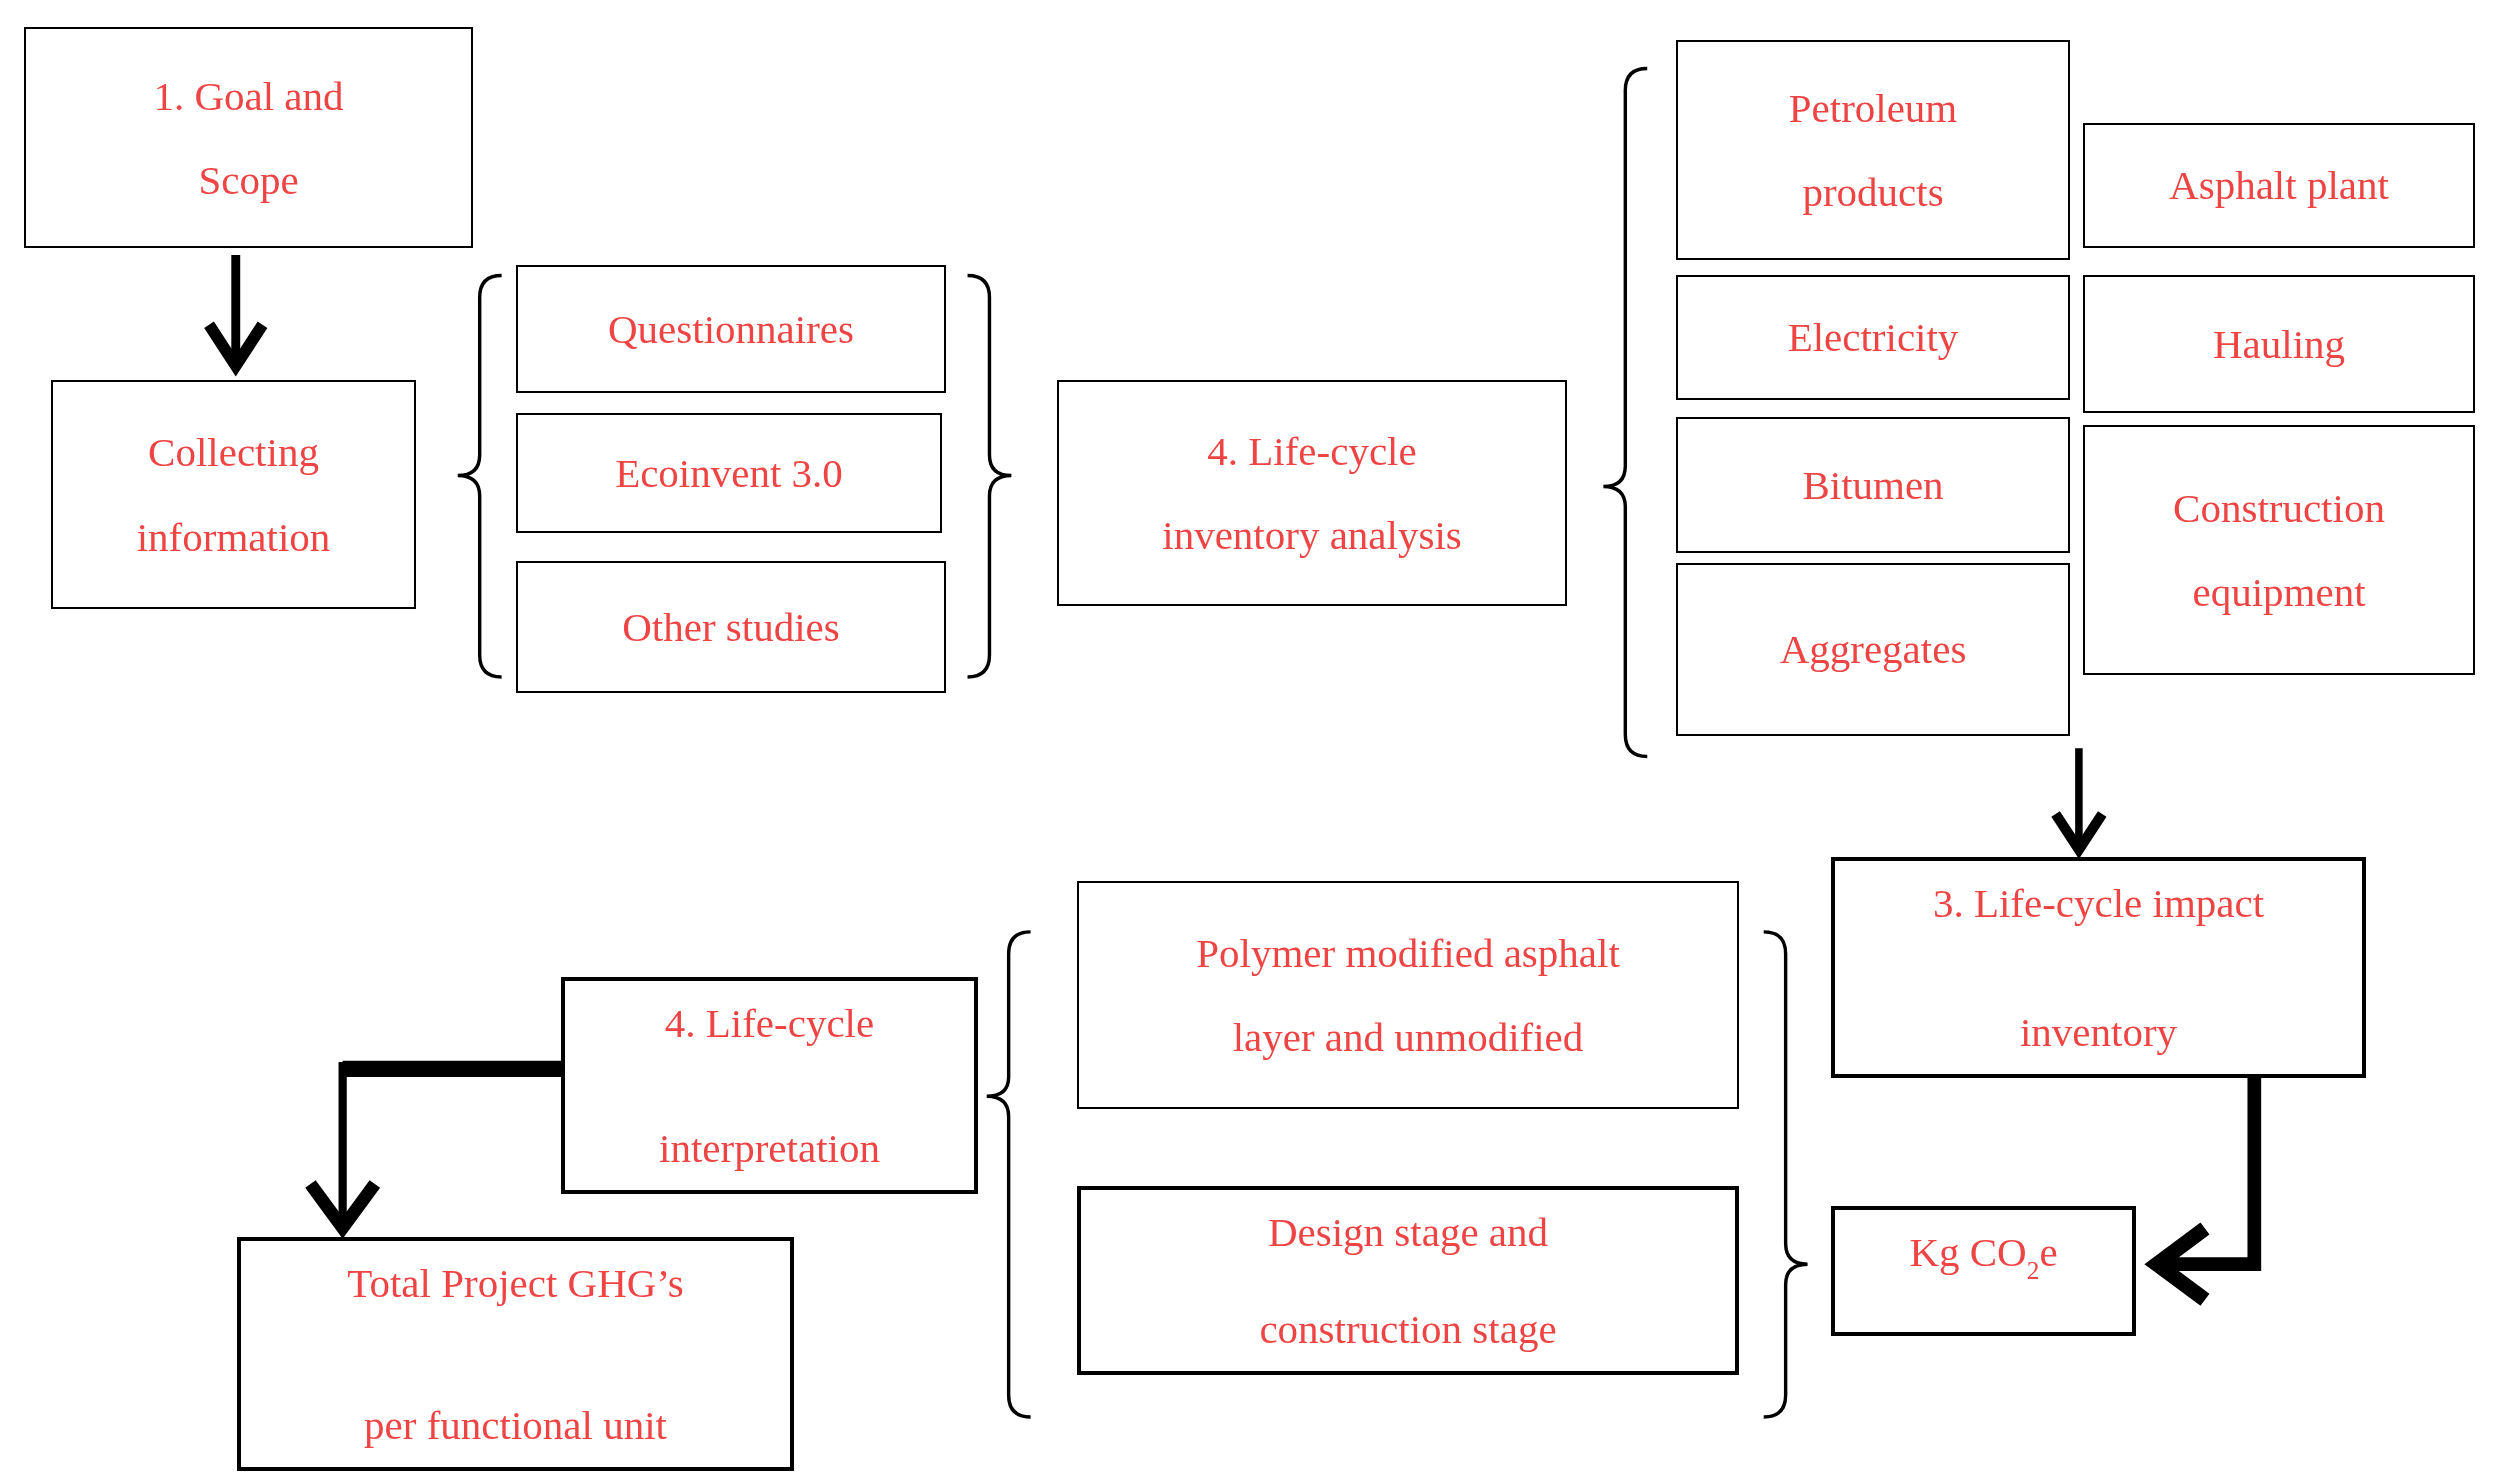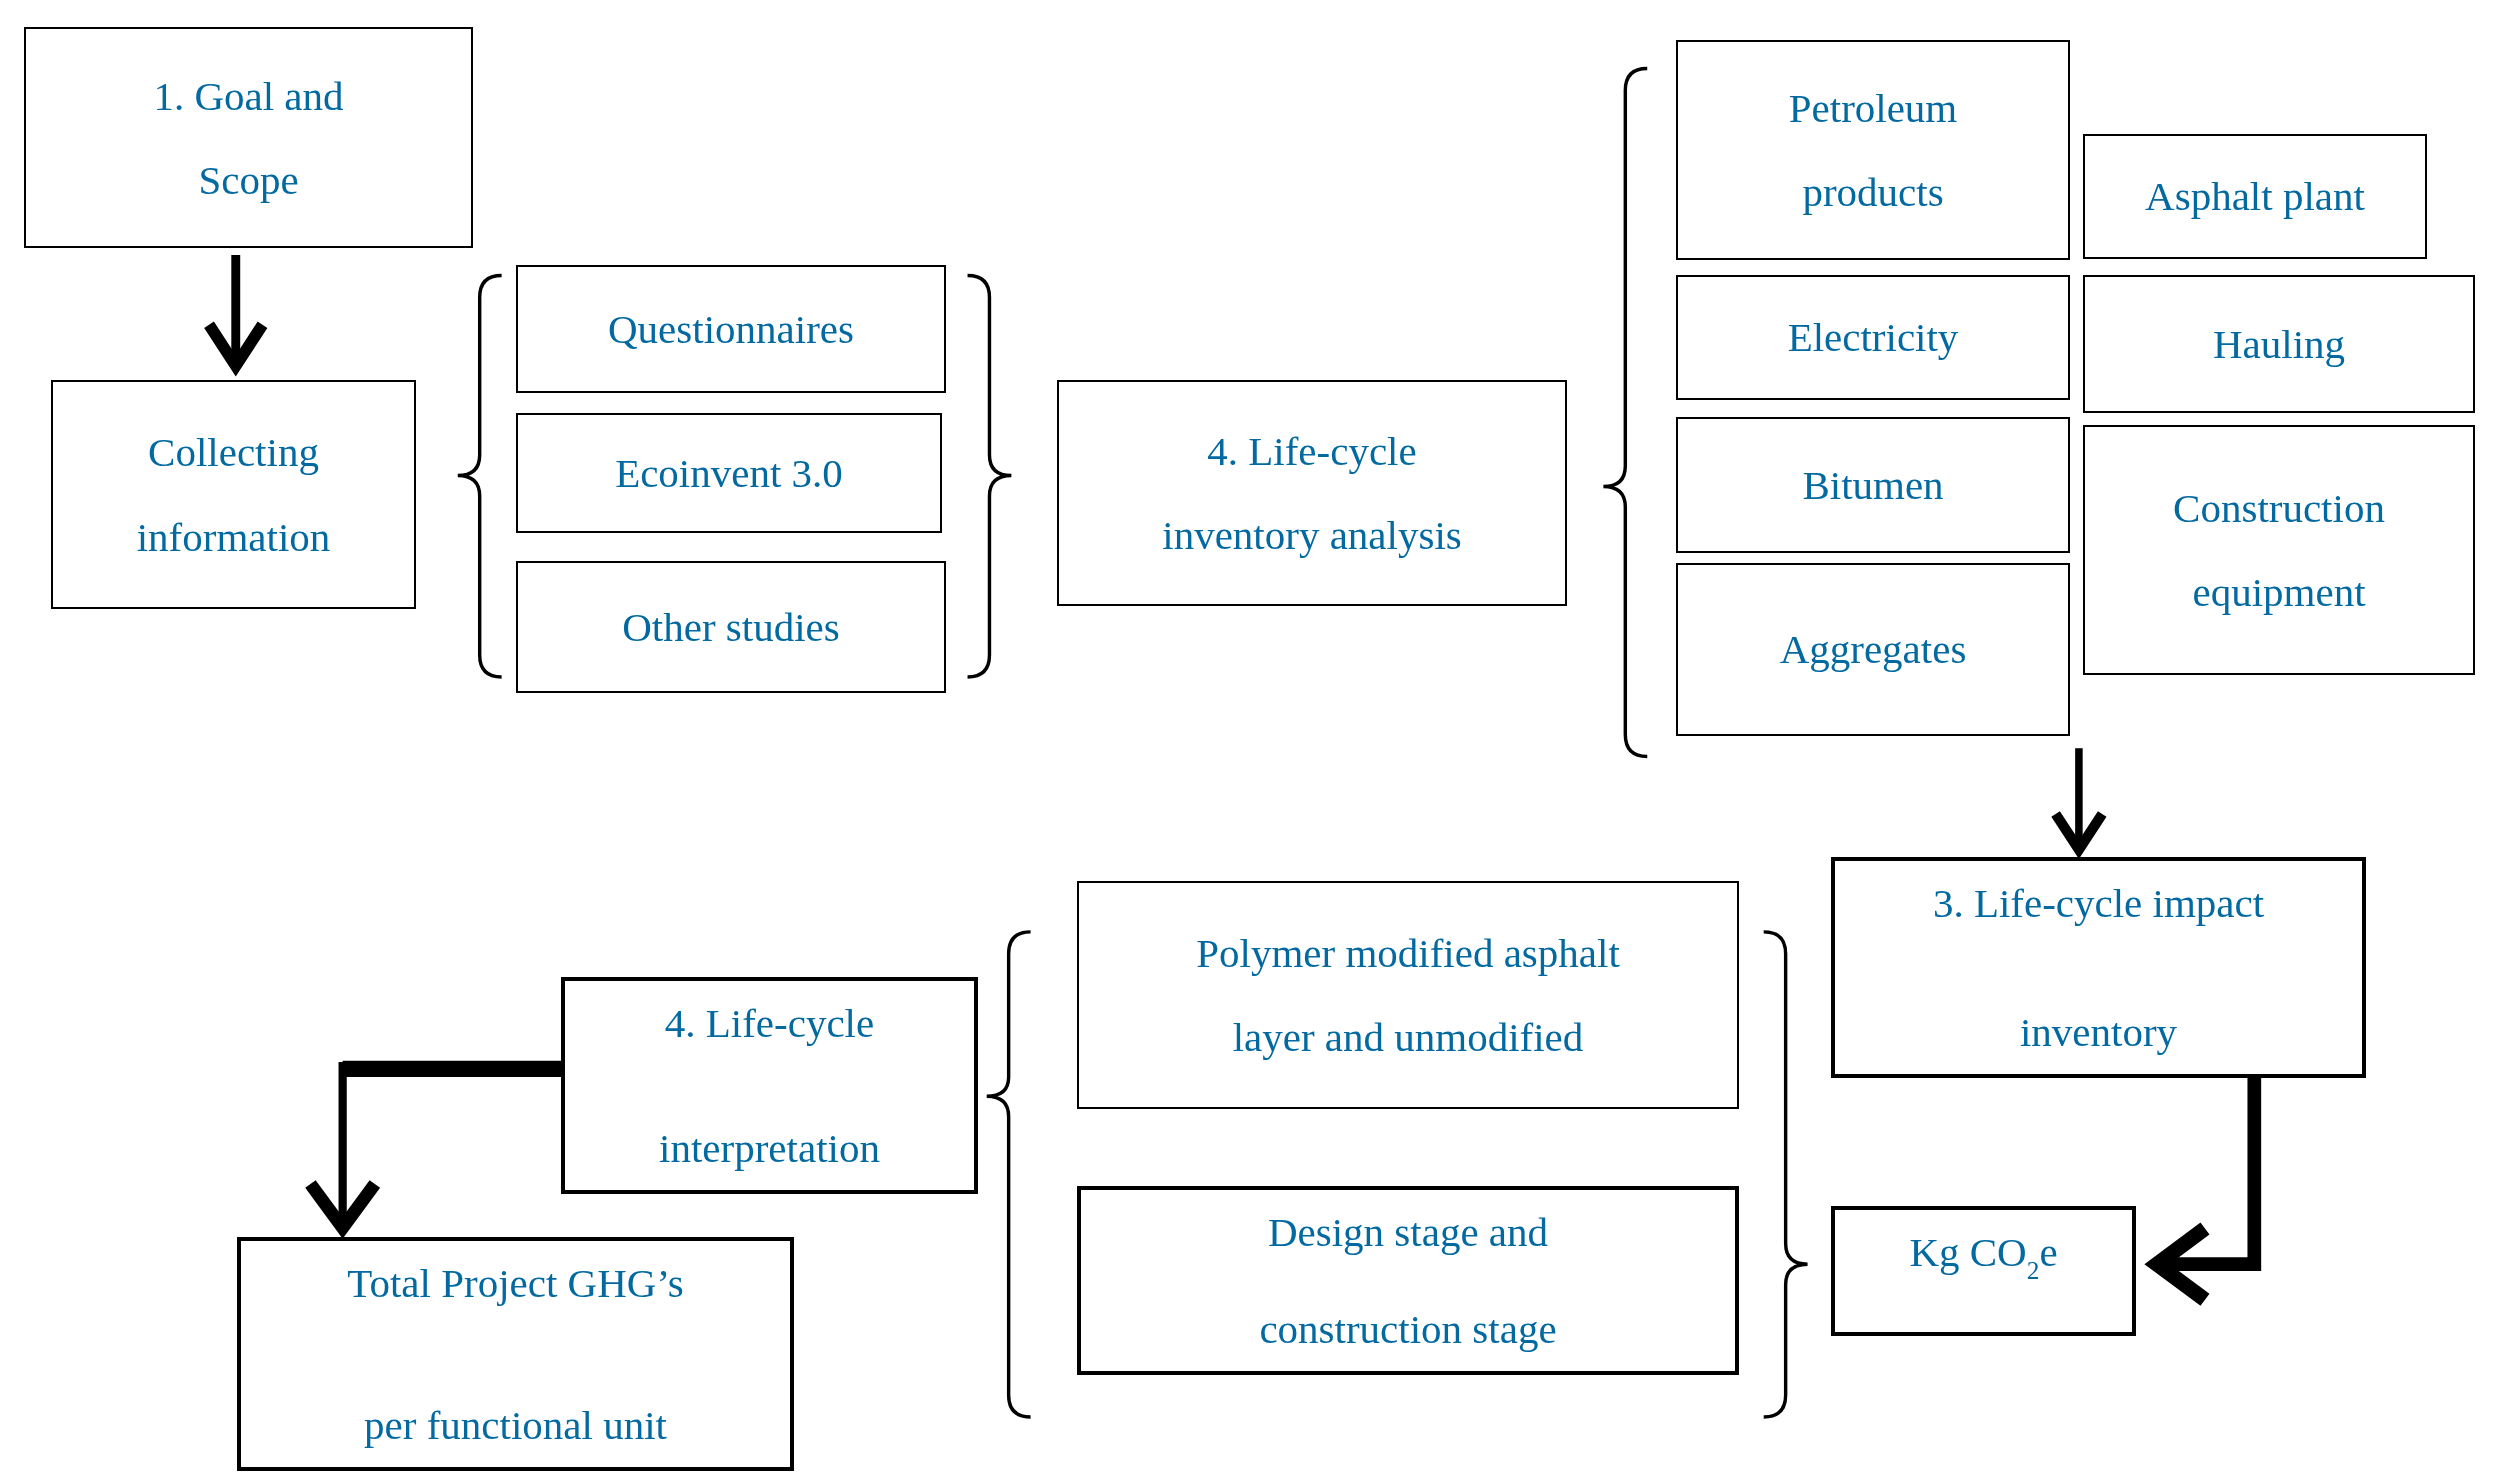--- a/index.html
+++ b/index.html
@@ -21,21 +21,21 @@
   .box {
     position: absolute;
     box-sizing: border-box;
     border: 2.7px solid #000;
     background: #fff;
     display: flex;
     flex-direction: column;
     align-items: center;
     justify-content: center;
     text-align: center;
-    color: #0369a1;
+    color: #ef4444;
     font-size: 41px;
     line-height: 2.05;
     white-space: nowrap;
   }
   .box.thick { border-width: 4.1px; justify-content: space-between; }
   .ln { display: block; }
   sub.co2 {
     font-size: 0.62em;
     line-height: 0;
     position: relative;
@@ -120,21 +120,21 @@
   </div>
 
   <div class="box" style="left:1676px; top:417px; width:394px; height:136px">
     <span class="ln">Bitumen</span>
   </div>
 
   <div class="box" style="left:1676px; top:563px; width:394px; height:173px">
     <span class="ln">Aggregates</span>
   </div>
 
-  <div class="box" style="left:2083px; top:134px; width:344px; height:125px">
+  <div class="box" style="left:2083px; top:123px; width:392px; height:125px">
     <span class="ln">Asphalt plant</span>
   </div>
 
   <div class="box" style="left:2083px; top:275px; width:392px; height:138px">
     <span class="ln">Hauling</span>
   </div>
 
   <div class="box" style="left:2083px; top:425px; width:392px; height:250px">
     <span class="ln">Construction</span>
     <span class="ln">equipment</span>

